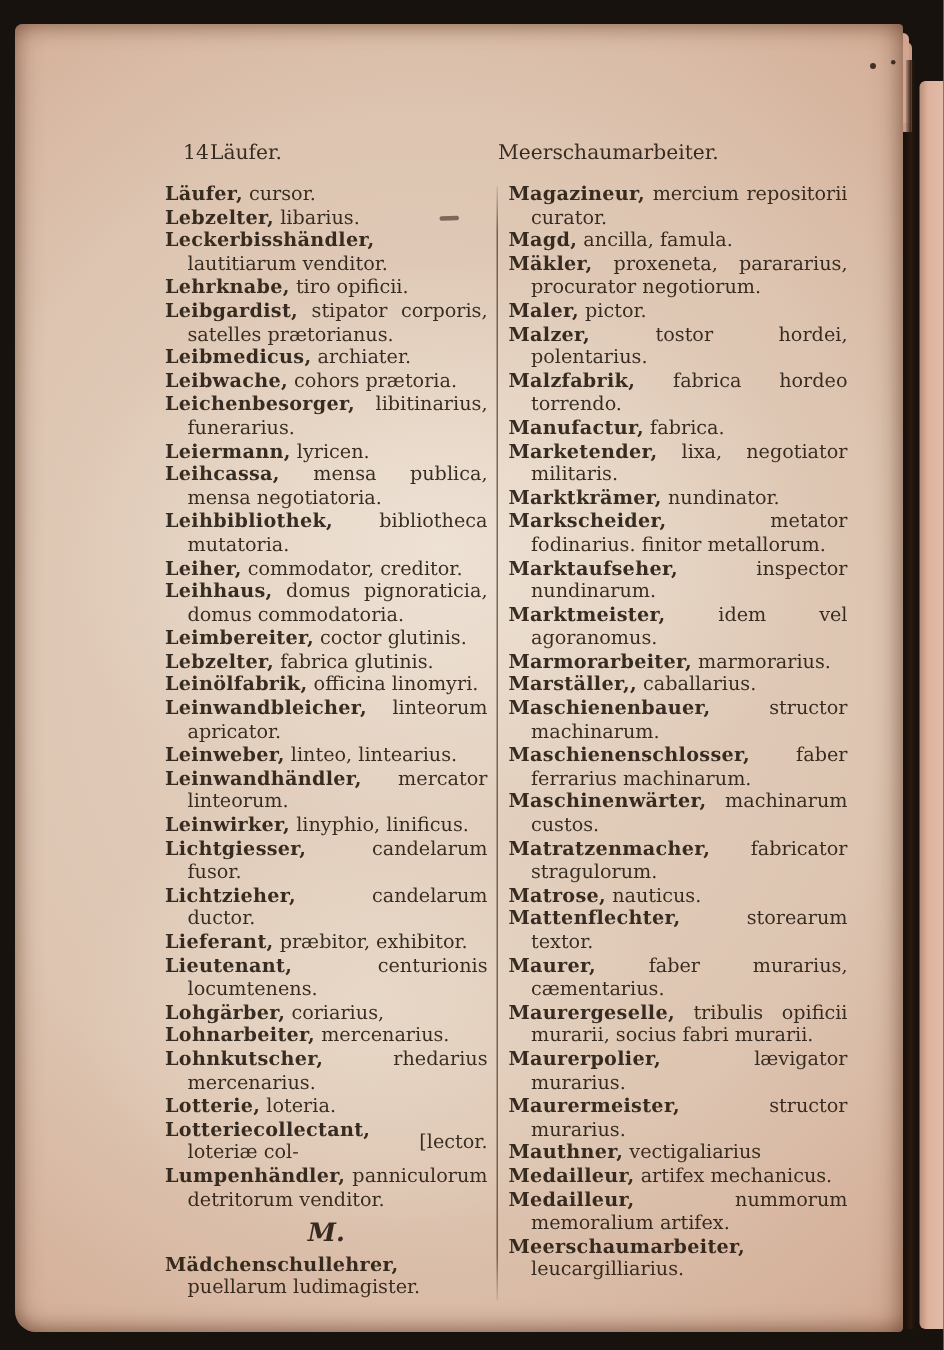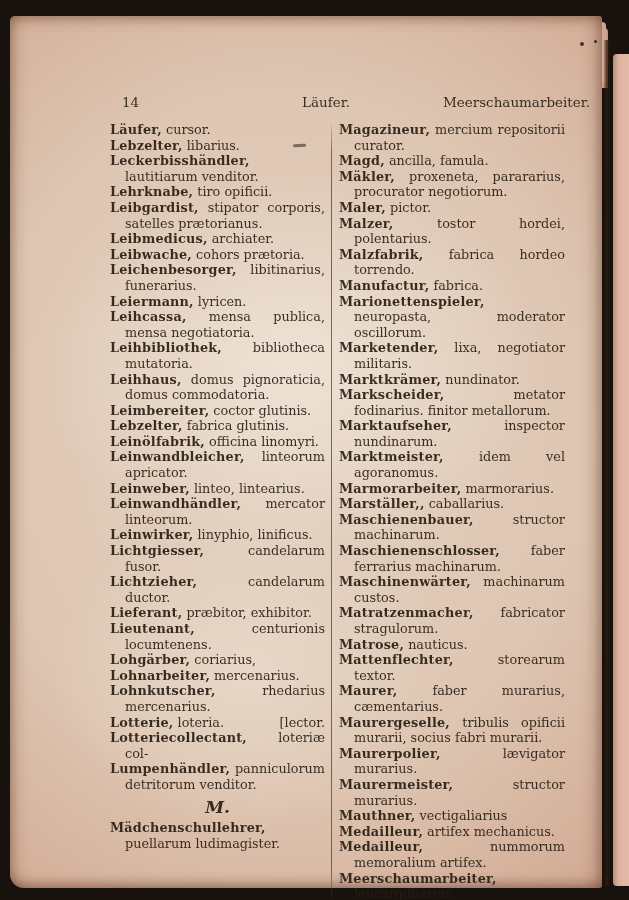--- a/index.html
+++ b/index.html
@@ -30,30 +30,30 @@
     position:absolute;left:613px;top:54px;width:16px;height:832px;
     background:linear-gradient(90deg,#b98e78 0%,#dcb29d 35%,#e2bca8 100%);
     border-radius:4px 0 0 4px;
   }
   .gutter-line{
     position:absolute;left:604px;top:40px;width:6px;height:846px;
     background:linear-gradient(90deg,rgba(40,22,12,0.2),rgba(46,26,14,0.85),rgba(40,22,12,0.3));
   }
   .header{position:absolute;top:78px;left:0;width:100%;font-size:13.5px;}
   .pagenum{position:absolute;left:112px;top:0;}
-  .head-left{position:absolute;left:130px;width:210px;text-align:right;top:0;}
-  .head-right{position:absolute;left:345px;width:235px;text-align:right;top:0;}
+  .head-left{position:absolute;left:130px;width:210px;text-align:left;top:0;}
+  .head-right{position:absolute;left:322px;width:235px;text-align:left;top:0;}
   .cols{position:absolute;left:100px;top:106px;display:flex;}
   .col{font-size:12.8px;line-height:15.6px;}
   .col.left{width:215px;}
   .col.right{width:226px;}
   .divider{width:1px;min-height:692px;background:linear-gradient(180deg,rgba(85,62,44,0.1),rgba(85,62,44,0.75) 4%,rgba(85,62,44,0.75) 96%,rgba(85,62,44,0.1));margin:2px 7px 0 6px;}
   .entry{margin:0;padding-left:15px;text-indent:-15px;text-align:justify;}
   .entry .head{font-weight:bold;letter-spacing:0.2px;}
-  .entry .catch{float:right;}
+  .entry .catch{float:right;margin-top:24px;}
   .sect{text-align:center;font-weight:bold;font-style:italic;font-size:17px;margin:7px 0 5px 0;text-indent:0;}
   .stray-mark{
     position:absolute;left:283px;top:128px;width:13px;height:3px;
     background:rgba(74,52,40,0.65);border-radius:2px;transform:rotate(-2deg);
   }
   .speck{position:absolute;width:4px;height:4px;border-radius:50%;background:rgba(30,18,10,0.8);}
 </style>
 </head>
 <body>
 
@@ -75,20 +75,21 @@
         <p class="entry"><span class="head">Lebzelter,</span> libarius.</p>
         <p class="entry"><span class="head">Leckerbisshändler,</span> lautitiarum venditor.</p>
         <p class="entry"><span class="head">Lehrknabe,</span> tiro opificii.</p>
         <p class="entry"><span class="head">Leibgardist,</span> stipator corporis, satelles prætorianus.</p>
         <p class="entry"><span class="head">Leibmedicus,</span> archiater.</p>
         <p class="entry"><span class="head">Leibwache,</span> cohors prætoria.</p>
         <p class="entry"><span class="head">Leichenbesorger,</span> libitinarius, funerarius.</p>
         <p class="entry"><span class="head">Leiermann,</span> lyricen.</p>
         <p class="entry"><span class="head">Leihcassa,</span> mensa publica, mensa negotiatoria.</p>
         <p class="entry"><span class="head">Leihbibliothek,</span> bibliotheca mutatoria.</p>
+        <p class="entry"><span class="head">Leiher,</span> commodator, creditor.</p>
         <p class="entry"><span class="head">Leihhaus,</span> domus pignoraticia, domus commodatoria.</p>
         <p class="entry"><span class="head">Leimbereiter,</span> coctor glutinis.</p>
         <p class="entry"><span class="head">Lebzelter,</span> fabrica glutinis.</p>
         <p class="entry"><span class="head">Leinölfabrik,</span> officina linomyri.</p>
         <p class="entry"><span class="head">Leinwandbleicher,</span> linteorum apricator.</p>
         <p class="entry"><span class="head">Leinweber,</span> linteo, lintearius.</p>
         <p class="entry"><span class="head">Leinwandhändler,</span> mercator linteorum.</p>
         <p class="entry"><span class="head">Leinwirker,</span> linyphio, linificus.</p>
         <p class="entry"><span class="head">Lichtgiesser,</span> candelarum fusor.</p>
         <p class="entry"><span class="head">Lichtzieher,</span> candelarum ductor.</p>
@@ -105,21 +106,20 @@
       </div>
     <div class="divider"></div>
     <div class="col right" id="col-right">
         <p class="entry"><span class="head">Magazineur,</span> mercium repositorii curator.</p>
         <p class="entry"><span class="head">Magd,</span> ancilla, famula.</p>
         <p class="entry"><span class="head">Mäkler,</span> proxeneta, parararius, procurator negotiorum.</p>
         <p class="entry"><span class="head">Maler,</span> pictor.</p>
         <p class="entry"><span class="head">Malzer,</span> tostor hordei, polentarius.</p>
         <p class="entry"><span class="head">Malzfabrik,</span> fabrica hordeo torrendo.</p>
         <p class="entry"><span class="head">Manufactur,</span> fabrica.</p>
-        <p class="entry"><span class="head">Marionettenspieler,</span> neuropasta, moderator oscillorum.</p>
         <p class="entry"><span class="head">Marketender,</span> lixa, negotiator militaris.</p>
         <p class="entry"><span class="head">Marktkrämer,</span> nundinator.</p>
         <p class="entry"><span class="head">Markscheider,</span> metator fodinarius. finitor metallorum.</p>
         <p class="entry"><span class="head">Marktaufseher,</span> inspector nundinarum.</p>
         <p class="entry"><span class="head">Marktmeister,</span> idem vel agoranomus.</p>
         <p class="entry"><span class="head">Marmorarbeiter,</span> marmorarius.</p>
         <p class="entry"><span class="head">Marställer,,</span> caballarius.</p>
         <p class="entry"><span class="head">Maschienenbauer,</span> structor machinarum.</p>
         <p class="entry"><span class="head">Maschienenschlosser,</span> faber ferrarius machinarum.</p>
         <p class="entry"><span class="head">Maschinenwärter,</span> machinarum custos.</p>

